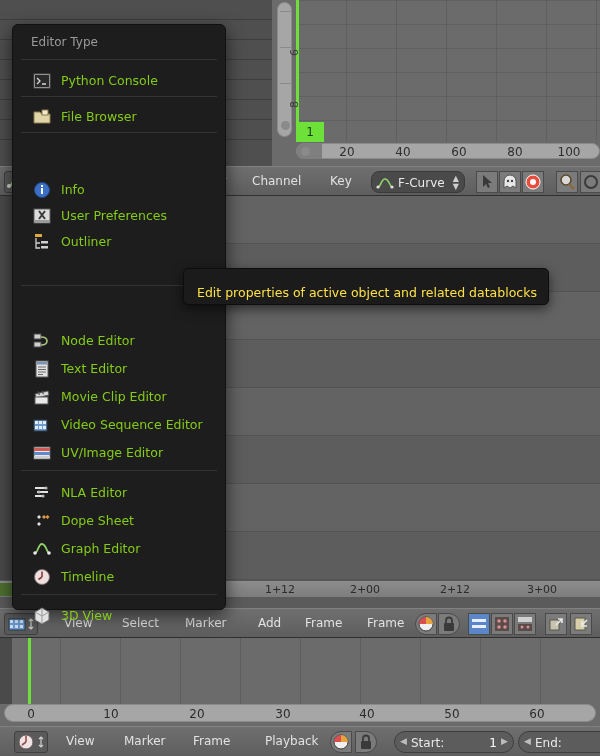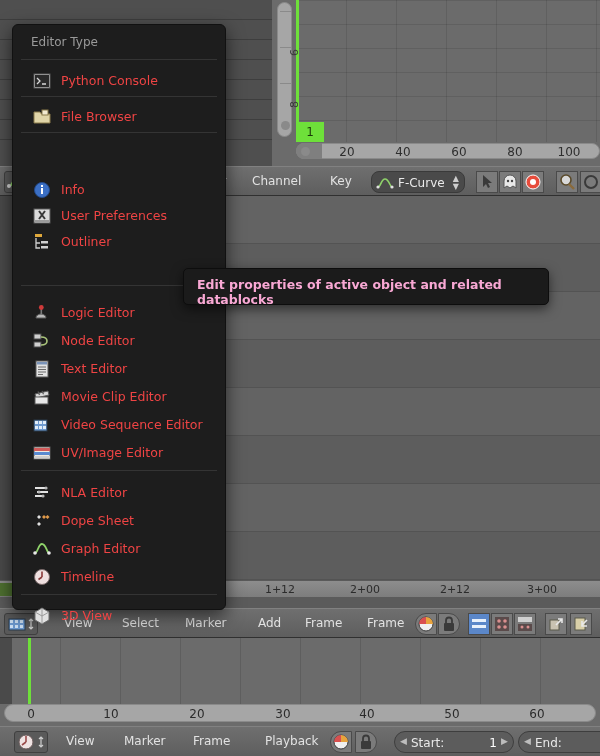--- a/index.html
+++ b/index.html
@@ -95,29 +95,29 @@
 
   
   #editor-type-menu { position:absolute; left:12px; top:24px; width:214px; height:586px;
                       background:#1d1d1d; border:1px solid #111; border-radius:6px;
                       box-shadow:0 6px 18px rgba(0,0,0,.6); z-index:50; }
   #menu-title { position:absolute; left:0; top:0; width:212px; height:34px; }
   #menu-title span { position:absolute; left:18px; top:10px; font-size:12px; color:#9a9a9a; }
   .menu-sep { position:absolute; left:8px; width:196px; height:1px; background:#343434; }
   .menu-item { position:absolute; left:2px; width:210px; height:26px; }
   .menu-item.sel { background:#5b87c9; border-radius:2px; }
-  .menu-item .mlabel { position:absolute; left:46px; top:5px; font-size:12.5px; color:#ef4444; }
+  .menu-item .mlabel { position:absolute; left:46px; top:5px; font-size:12.5px; color:#84cc16; }
   .menu-item.sel .mlabel { color:#101010; }
   .mico { position:absolute; left:18px; top:4px; width:18px; height:18px; }
 
   
   #tooltip { position:absolute; left:183px; top:268px; width:366px; height:37px;
              background:#1b1b1b; border:1px solid #0d0d0d; border-radius:5px; z-index:60;
              box-shadow:0 4px 12px rgba(0,0,0,.55); }
-  #tooltip span { position:absolute; left:13px; top:8px; font-size:12.5px; color:#f9a8d4;font-weight:bold; }
+  #tooltip span { position:absolute; left:13px; top:16px; font-size:12.5px; color:#fde047; }
 </style>
 </head>
 <body>
 
 <div class="root">
 
   <div id="graph-editor">
     <div class="ge-channels">
       <div class="ge-chanrow" style="top:0"></div>
       <div class="ge-chanrow" style="top:20px"></div>
@@ -415,30 +415,20 @@
             <path d="M3 5 v10 h4 M3 10 h4" stroke="#cfcfcf" stroke-width="1.3" fill="none"></path>
             <rect x="8" y="8" width="7" height="2.5" fill="#cfcfcf"></rect>
             <rect x="8" y="13" width="7" height="2.5" fill="#cfcfcf"></rect>
           </svg>
       </span>
       <span class="mlabel">Outliner</span>
     </div>
 
     <div class="menu-sep" style="top:260px"></div>
 
-    <div class="menu-item" style="top:275px">
-      <span class="mico">
-        <svg width="18" height="18" viewBox="0 0 18 18">
-            <path d="M3 14 a5 4 0 0 1 10 0 Z" fill="#b8b8b8" stroke="#5a5a5a"></path>
-            <rect x="7.5" y="4" width="1.6" height="7" fill="#7a7a7a"></rect>
-            <circle cx="8.3" cy="3.5" r="2.4" fill="#d03a3a"></circle>
-          </svg>
-      </span>
-      <span class="mlabel">Logic Editor</span>
-    </div>
 
     <div class="menu-item" style="top:303px">
       <span class="mico">
         <svg width="18" height="18" viewBox="0 0 18 18">
             <rect x="1" y="2" width="7" height="5" fill="#cfcfcf" stroke="#4a4a4a"></rect>
             <rect x="1" y="10" width="7" height="5" fill="#cfcfcf" stroke="#4a4a4a"></rect>
             <path d="M8 5 q6 0 6 4 q0 4 -6 4" stroke="#a8c27a" stroke-width="1.6" fill="none"></path>
           </svg>
       </span>
       <span class="mlabel">Node Editor</span>

